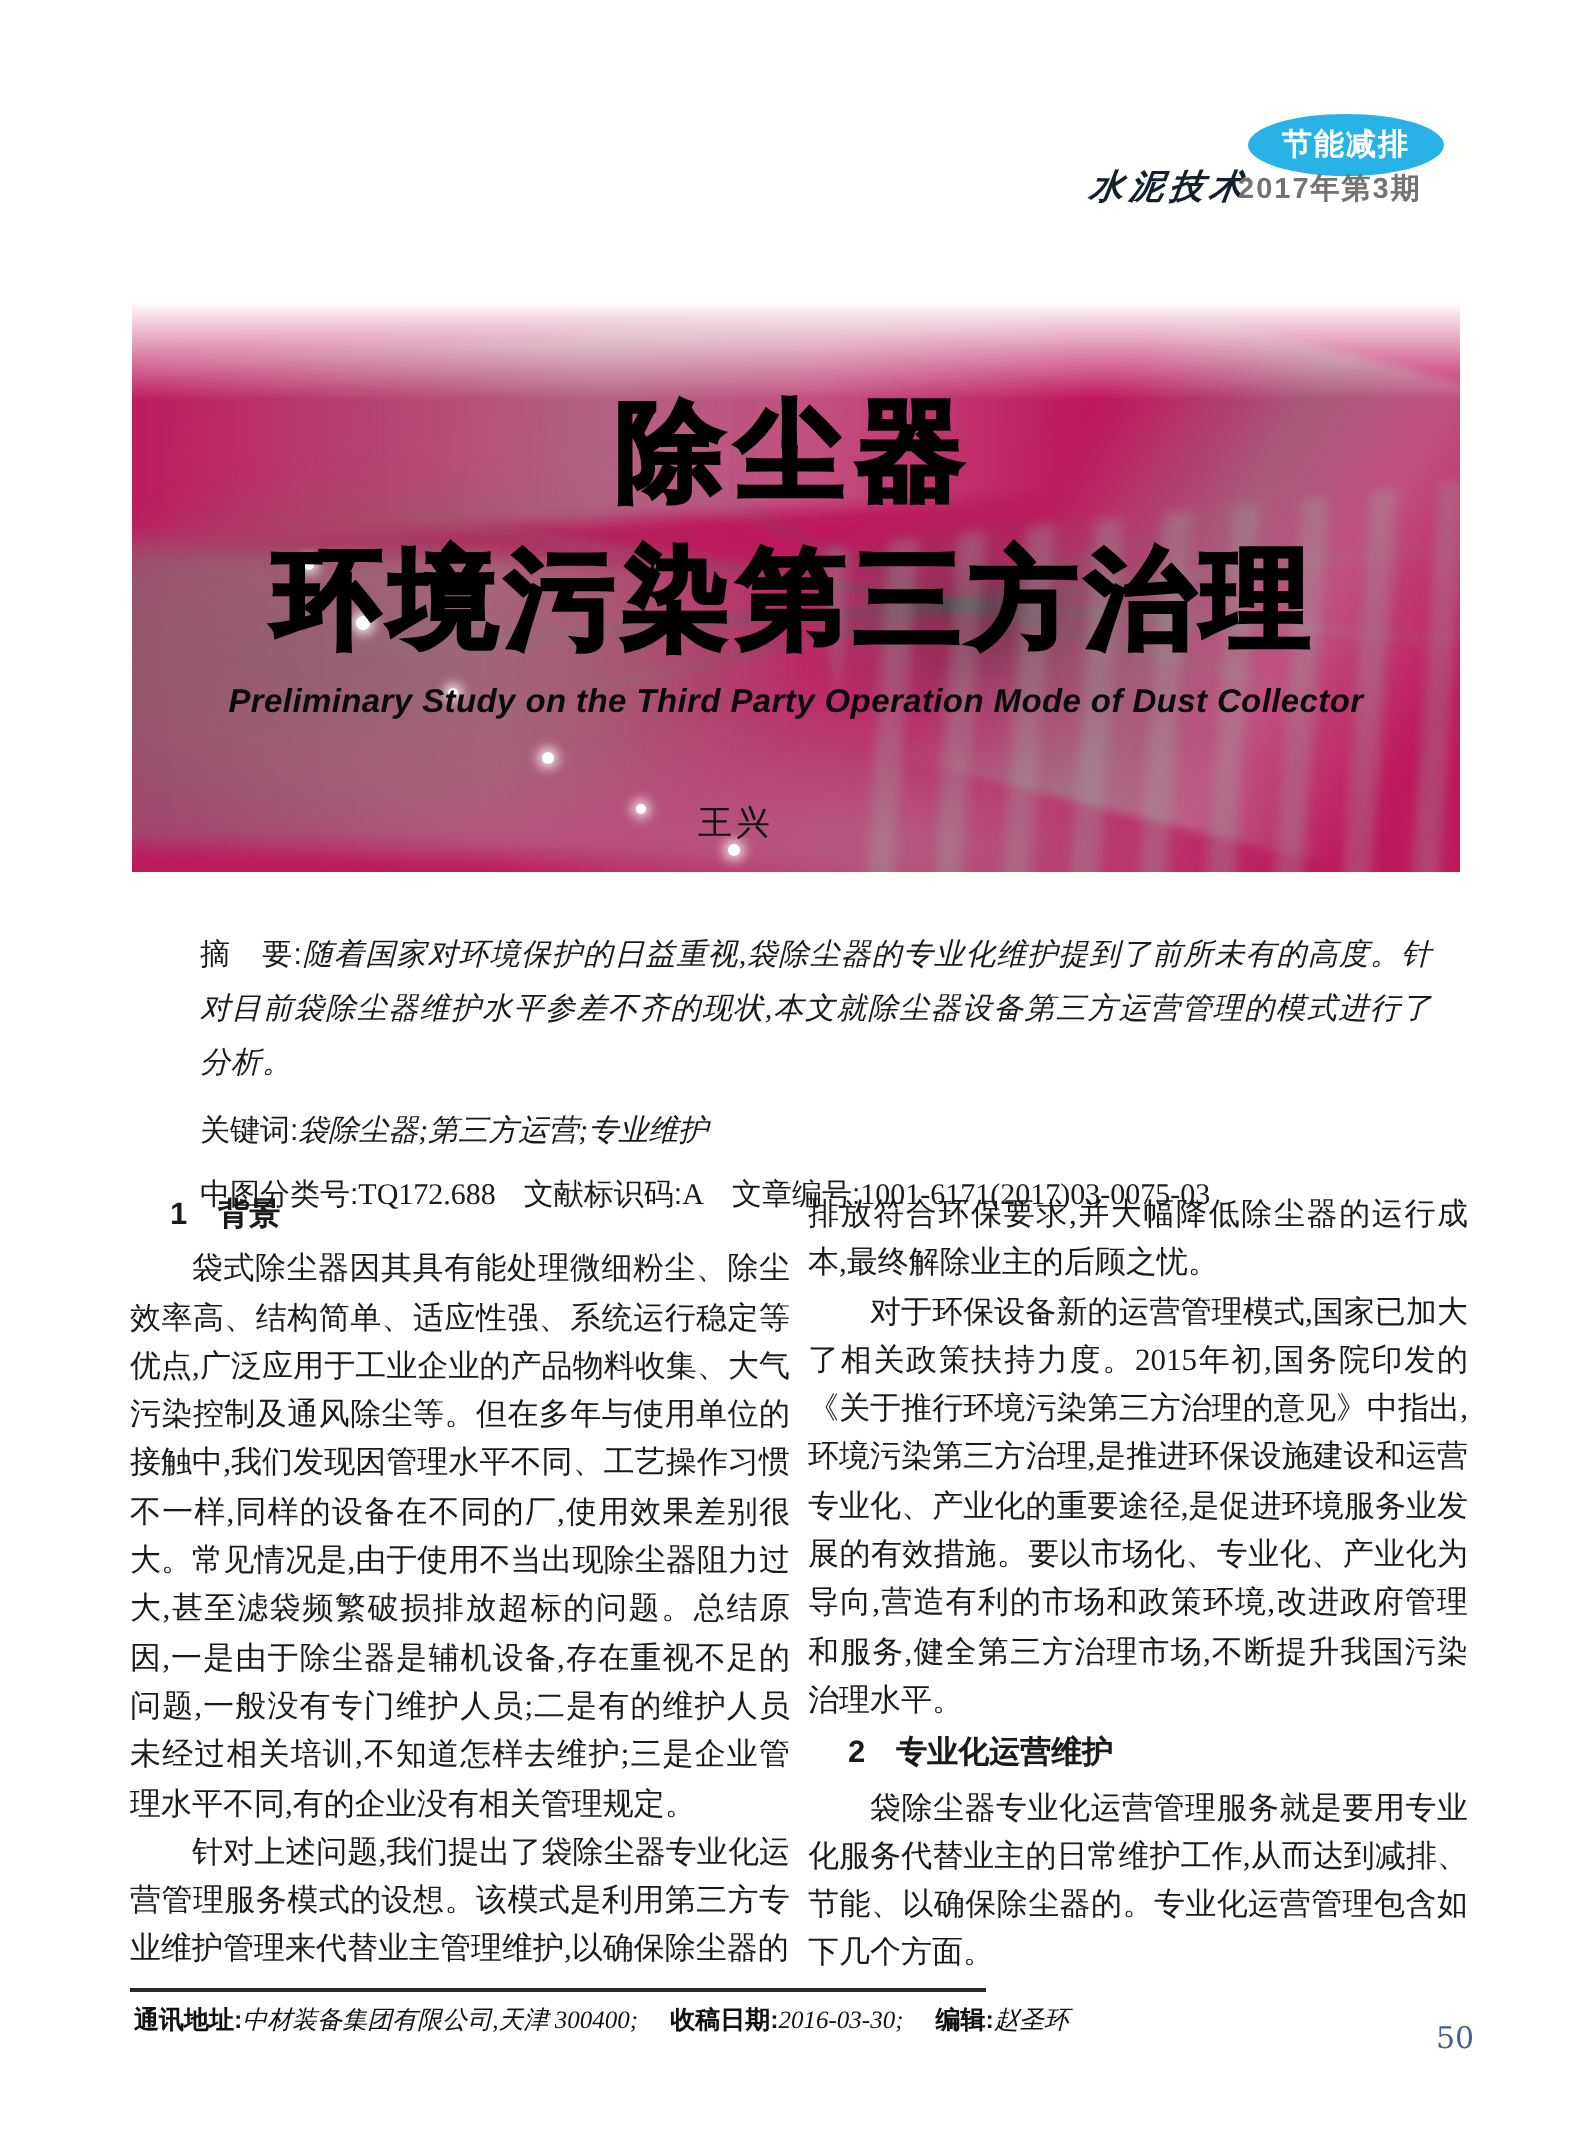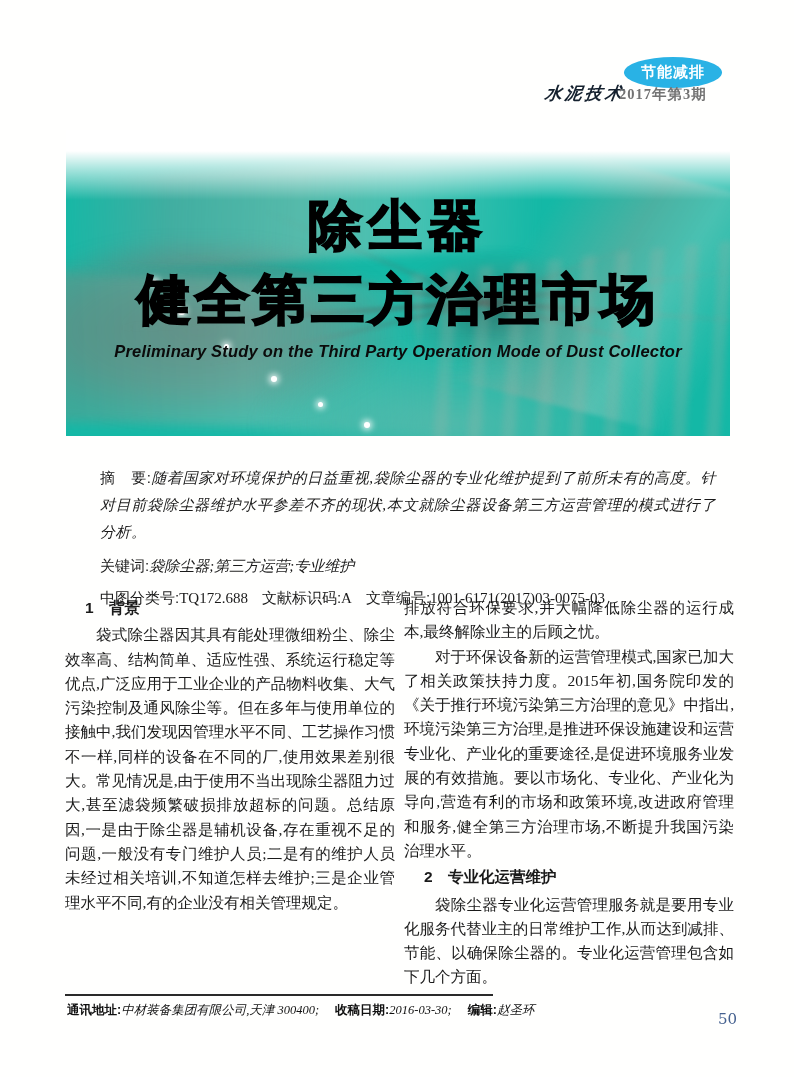--- a/index.html
+++ b/index.html
@@ -2,21 +2,21 @@
 <html><head>
 <meta charset="utf-8">
 <style>
   * { margin:0; padding:0; box-sizing:border-box; }
   html,body { background:#ffffff; }
   body {
     width:794px; height:1077px; position:relative; overflow:hidden;
     font-family:"Liberation Serif", serif; color:#1a1a1a;
     background:#fffffe;
   }
-  .hei { font-family:Liberation Serif, serif; }
+  .hei { font-family:Liberation Sans, sans-serif; }
   .kai { font-family:"Liberation Serif", serif; font-style:italic; }
 
   
   .badge {
     position:absolute; left:624px; top:57px; width:98px; height:31px;
     background:#29b2e5; border-radius:50%;
     display:flex; align-items:center; justify-content:center;
     color:#fff; font-weight:bold; font-size:15px; letter-spacing:1px;
   }
   .journal-logo {
@@ -28,21 +28,21 @@
   }
   .issue {
     position:absolute; left:619px; top:85px;
     font-size:14.5px; font-weight:bold; color:#737373; letter-spacing:1px;
     white-space:nowrap;
   }
 
   
   .banner {
     position:absolute; left:66px; top:130px; width:664px; height:306px;
-    overflow:hidden; background:#14b8a6;
+    overflow:hidden; background:#be185d;
   }
   .banner .fx { position:absolute; pointer-events:none; }
   .band-sage-top {
     left:-20px; top:34px; width:560px; height:95px;
     background:linear-gradient(92deg, rgba(255,255,255,0) 2%, rgba(168,150,148,0.30) 22%, rgba(165,188,176,0.45) 45%, rgba(205,220,212,0.28) 65%, rgba(255,255,255,0) 88%);
     transform:skewY(-3deg); filter:blur(4px);
   }
   .blob-maroon {
     left:-30px; top:110px; width:360px; height:180px;
     background:radial-gradient(ellipse at 45% 50%, rgba(112,78,80,0.55) 0%, rgba(130,98,96,0.35) 45%, rgba(255,255,255,0) 75%);
@@ -183,40 +183,42 @@
   <div class="fx white-fade-top"></div>
   <div class="fx dot d1"></div>
   <div class="fx dot d2"></div>
   <div class="fx dot d3"></div>
   <div class="fx dot d4"></div>
   <div class="fx dot d5"></div>
   <div class="fx dot d6"></div>
 
   <div class="banner-text">
     <div class="title-l1">除尘器</div>
-    <div class="title-l2">健全第三方治理市场</div>
+    <div class="title-l2">环境污染第三方治理</div>
     <div class="subtitle-en">Preliminary Study on the Third Party Operation Mode of Dust Collector</div>
+    <div class="author">王兴</div>
   </div>
 </div>
 
 <div class="meta-block kai">
   <div class="abstract">
     <span class="meta-label">摘　要:</span><span>随着国家对环境保护的日益重视,袋除尘器的专业化维护提到了前所未有的高度。针对目前袋除尘器维护水平参差不齐的现状,本文就除尘器设备第三方运营管理的模式进行了分析。</span>
   </div>
   <div class="meta-line">
     <span class="meta-label">关键词:</span><span>袋除尘器;第三方运营;专业维护</span>
   </div>
   <div class="meta-line" style="font-style:normal;">
     <span class="meta-label">中图分类号:</span><span class="meta-val-sp">TQ172.688</span><span class="meta-label">文献标识码:</span><span class="meta-val-sp">A</span><span class="meta-label">文章编号:</span><span>1001-6171(2017)03-0075-03</span>
   </div>
 </div>
 
 <div class="col col-left">
   <div class="sec-heading">1　背景</div>
   <div class="para">袋式除尘器因其具有能处理微细粉尘、除尘效率高、结构简单、适应性强、系统运行稳定等优点,广泛应用于工业企业的产品物料收集、大气污染控制及通风除尘等。但在多年与使用单位的接触中,我们发现因管理水平不同、工艺操作习惯不一样,同样的设备在不同的厂,使用效果差别很大。常见情况是,由于使用不当出现除尘器阻力过大,甚至滤袋频繁破损排放超标的问题。总结原因,一是由于除尘器是辅机设备,存在重视不足的问题,一般没有专门维护人员;二是有的维护人员未经过相关培训,不知道怎样去维护;三是企业管理水平不同,有的企业没有相关管理规定。</div>
+  <div class="para">针对上述问题,我们提出了袋除尘器专业化运营管理服务模式的设想。该模式是利用第三方专业维护管理来代替业主管理维护,以确保除尘器的</div>
 </div>
 
 <div class="col col-right">
   <div class="para cont">排放符合环保要求,并大幅降低除尘器的运行成本,最终解除业主的后顾之忧。</div>
   <div class="para">对于环保设备新的运营管理模式,国家已加大了相关政策扶持力度。2015年初,国务院印发的《关于推行环境污染第三方治理的意见》中指出,环境污染第三方治理,是推进环保设施建设和运营专业化、产业化的重要途径,是促进环境服务业发展的有效措施。要以市场化、专业化、产业化为导向,营造有利的市场和政策环境,改进政府管理和服务,健全第三方治理市场,不断提升我国污染治理水平。</div>
   <div class="sec-heading">2　专业化运营维护</div>
   <div class="para">袋除尘器专业化运营管理服务就是要用专业化服务代替业主的日常维护工作,从而达到减排、节能、以确保除尘器的。专业化运营管理包含如下几个方面。</div>
 </div>
 
 <div class="foot-rule"></div>

